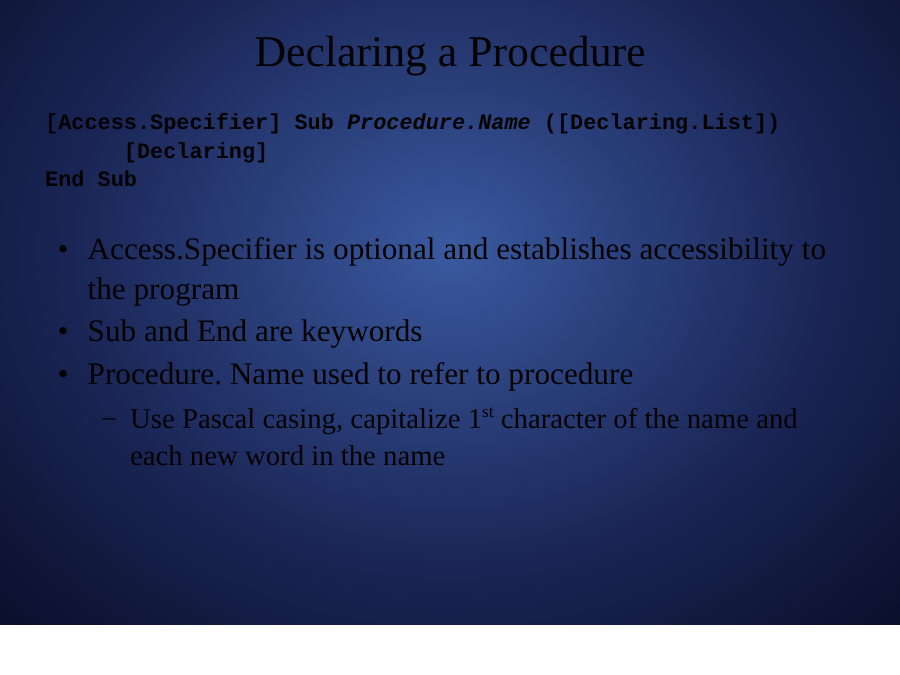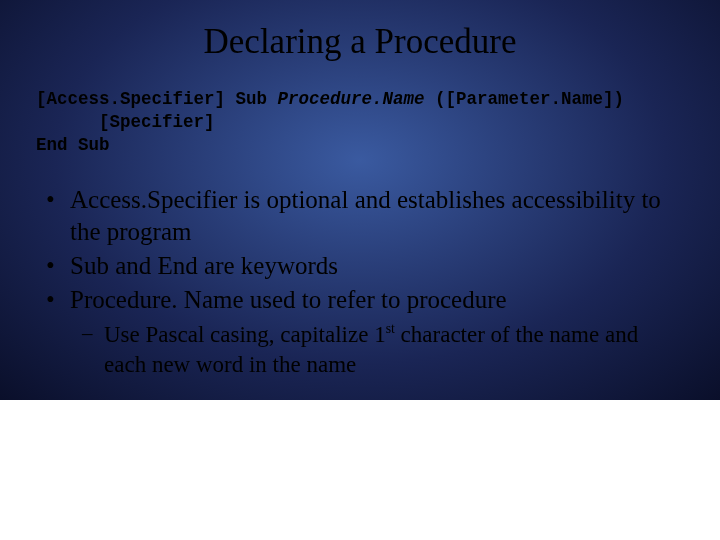--- a/index.html
+++ b/index.html
@@ -4,21 +4,21 @@
 <style>
   html, body {
     margin: 0;
     padding: 0;
     width: 720px;
     height: 540px;
     overflow: hidden;
   }
   .slide {
     width: 720px;
-    height: 400px;
+    height: 500px;
     background: radial-gradient(ellipse at 50% 40%, #3a5aa0 0%, #2a3f7a 30%, #1a2555 60%, #0a0f2a 100%);
     color: #000;
     font-family: "Times New Roman", Times, serif;
     box-sizing: border-box;
     padding: 22px 36px 20px 36px;
     position: relative;
   }
   .title {
     font-size: 35px;
     text-align: center;
@@ -74,22 +74,22 @@
   .ital { }
   .sup { font-size: 0.6em; vertical-align: super; }
 </style>
 </head>
 <body>
 
 <div class="slide">
 
   <h1 class="title">Declaring a Procedure</h1>
 
-  <div class="code"><span>[Access.Specifier] Sub </span><span class="ital">Procedure.Name</span><span> ([Parameter.Name])</span>
-<span>      [Specifier]</span>
+  <div class="code"><span>[Access.Specifier] Sub </span><span class="ital">Procedure.Name</span><span> ([Declaring.List])</span>
+<span>      [Declaring]</span>
 <span>End Sub</span></div>
 
   <ul class="main">
     <li>
       <span class="ital">Access.Specifier</span><span> is optional and establishes accessibility to the program</span>
     </li>
     <li>
       <span class="ital">Sub</span><span> and </span><span class="ital">End</span><span> are keywords</span>
     </li>
     <li>

